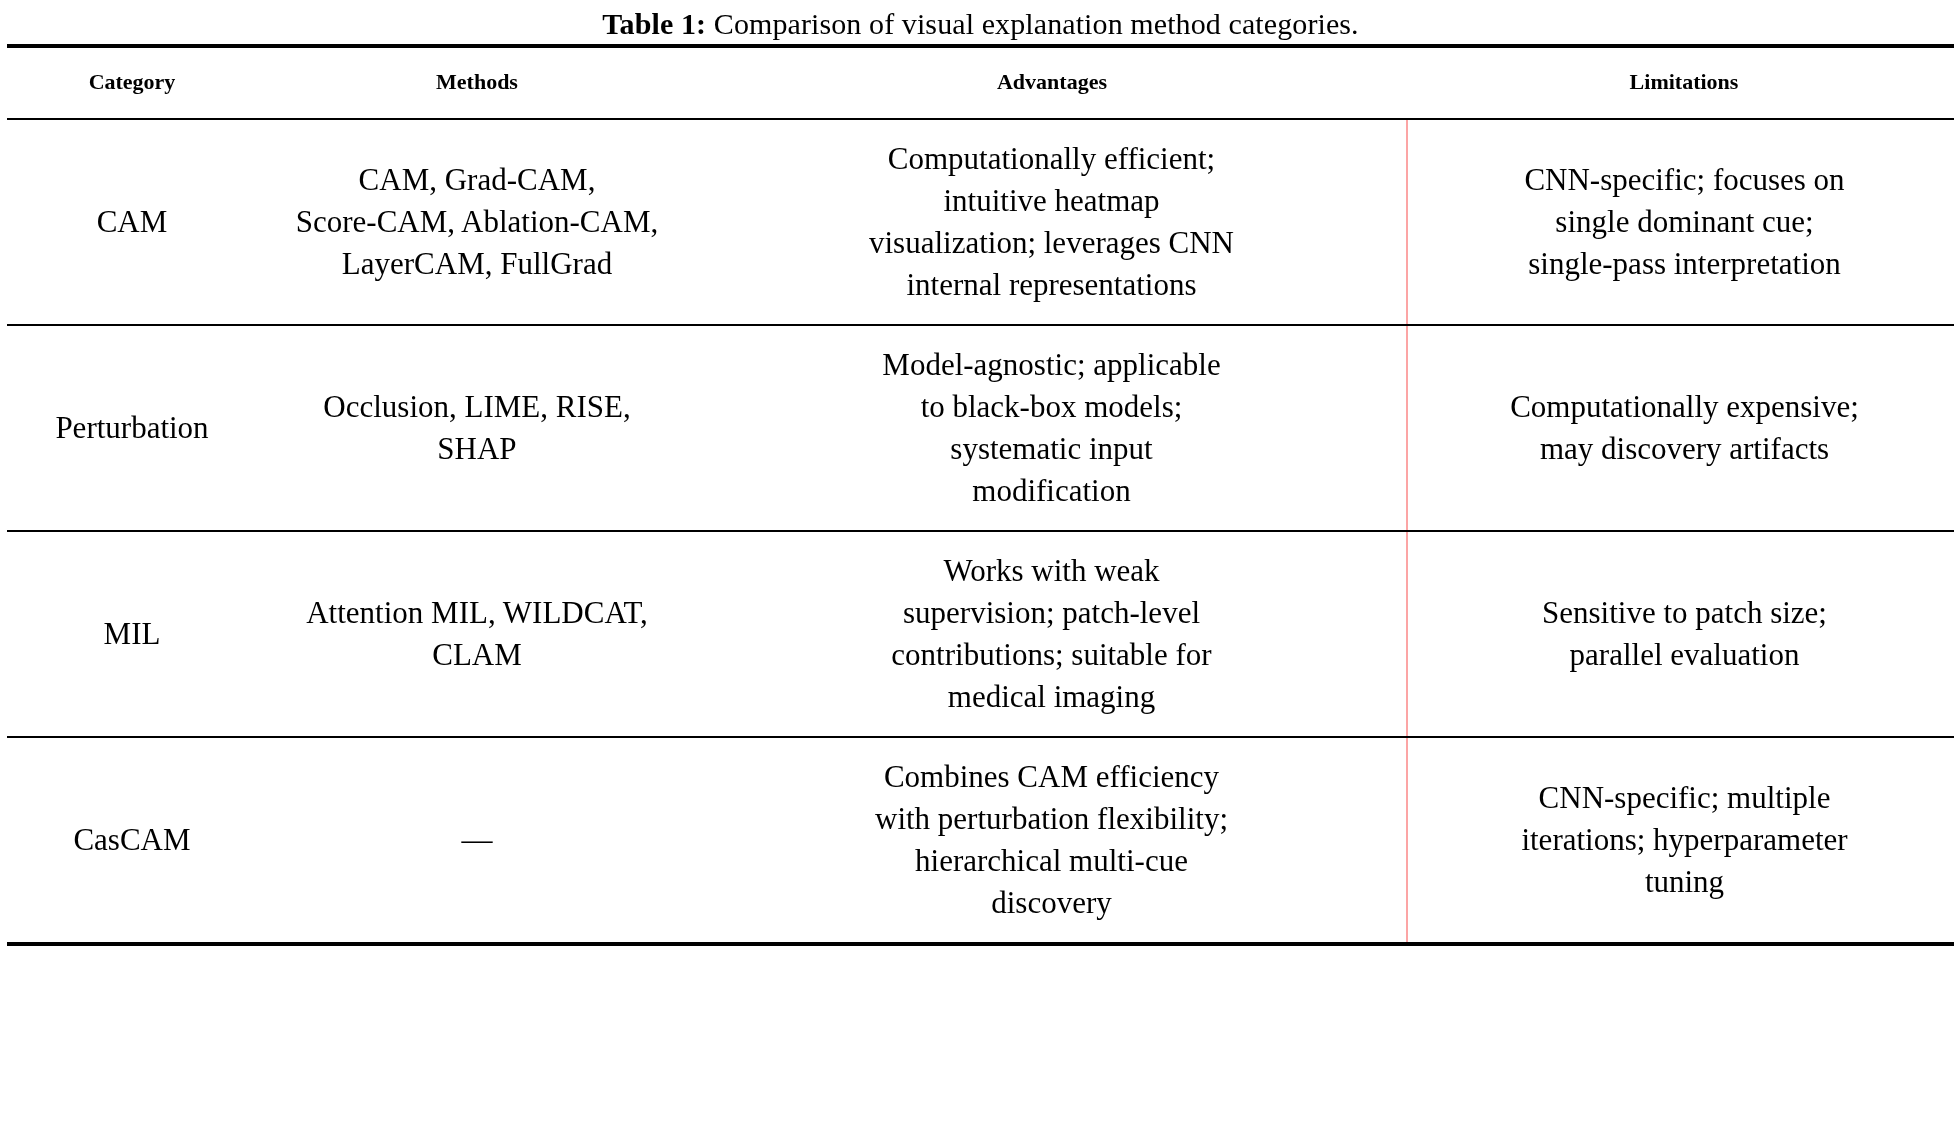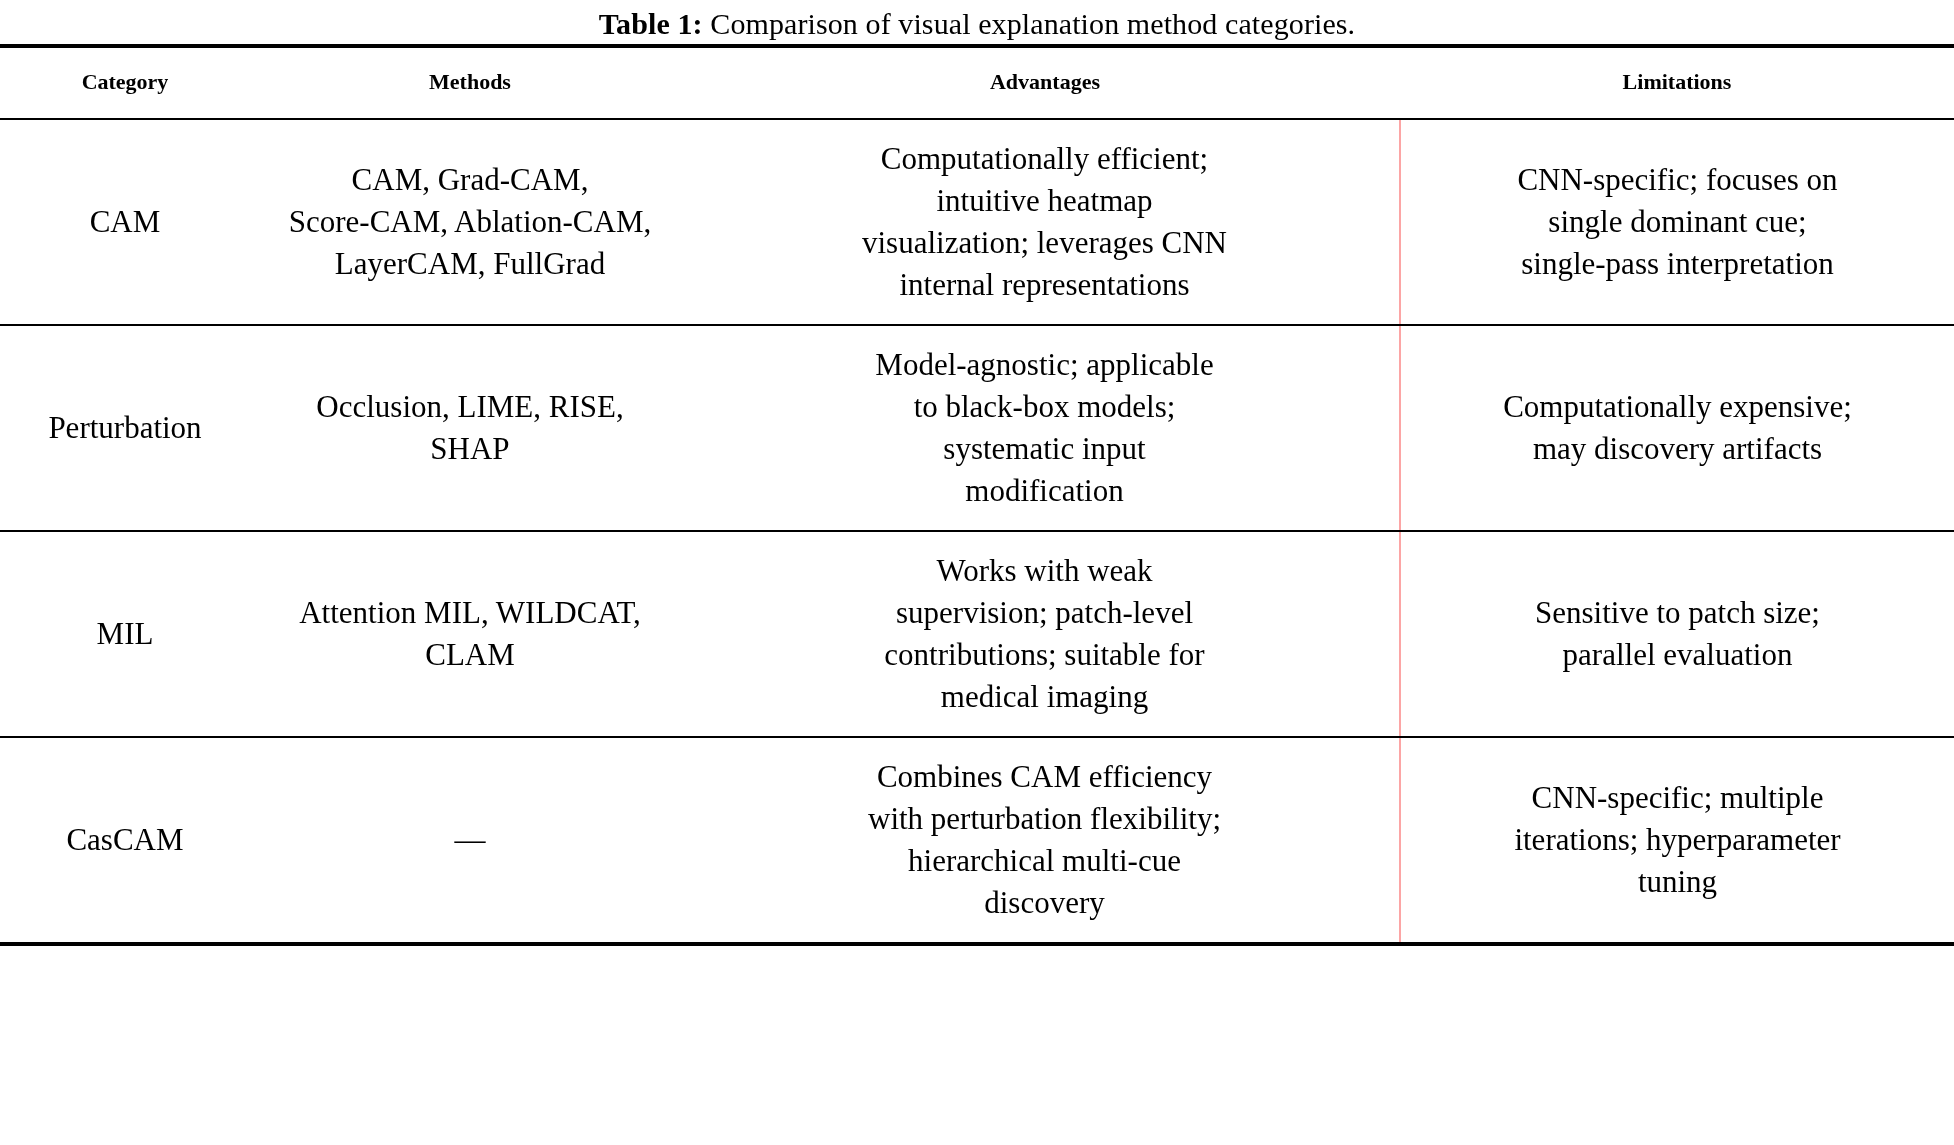--- a/index.html
+++ b/index.html
@@ -12,20 +12,21 @@
     height: 1145px;
     font-family: "Liberation Serif", "DejaVu Serif", serif;
     color: #000000;
     overflow: hidden;
   }
   .page {
     position: relative;
     width: 1954px;
     height: 1145px;
     box-sizing: border-box;
+    padding-left: 7px;
   }
 
   
   .caption {
     width: 100%;
     text-align: center;
     font-size: 30px;
     line-height: 40px;
     padding-top: 4px;
     letter-spacing: 0.1px;

